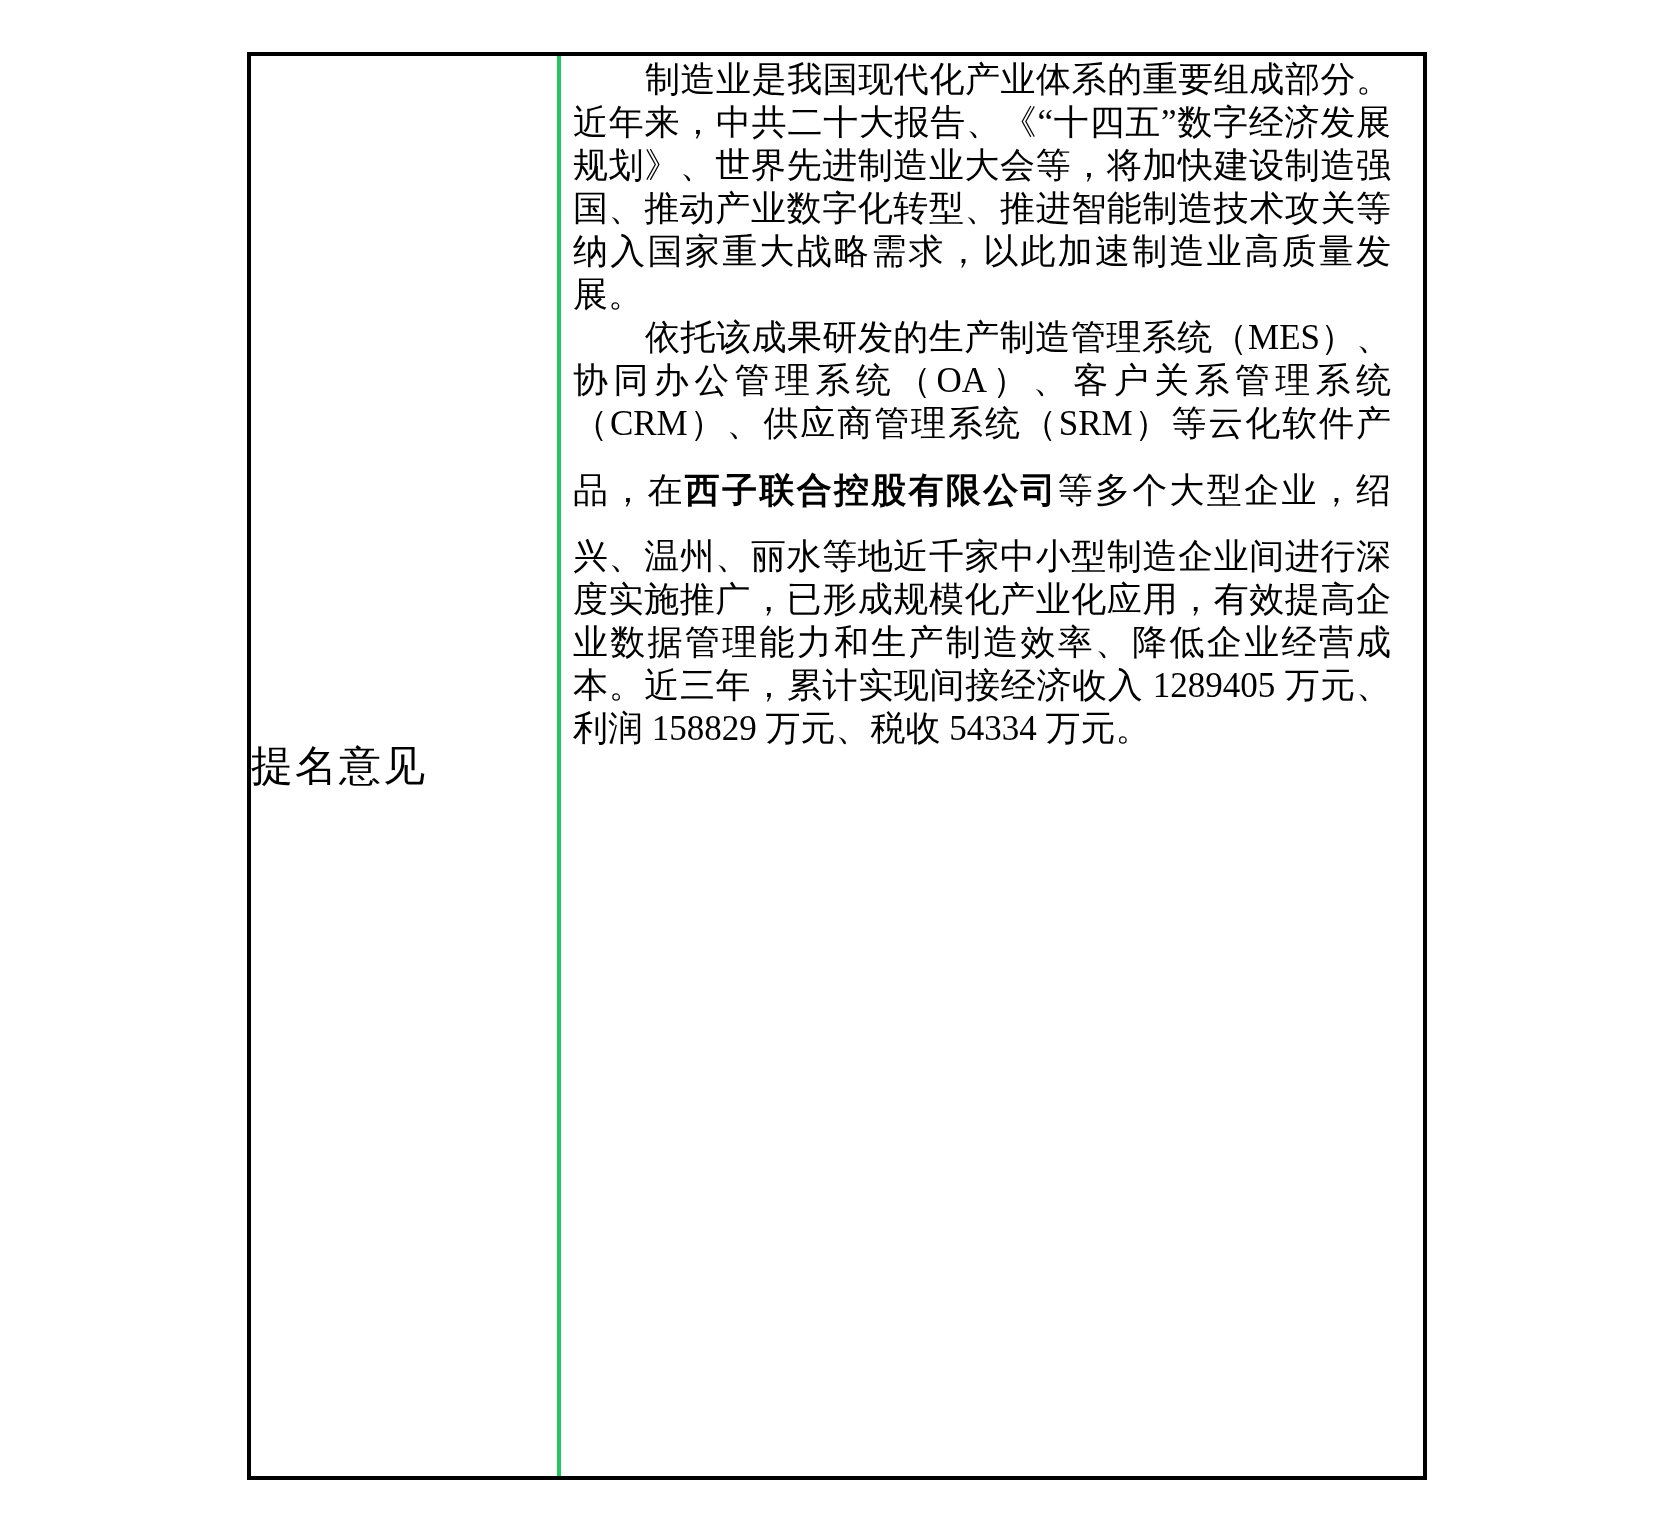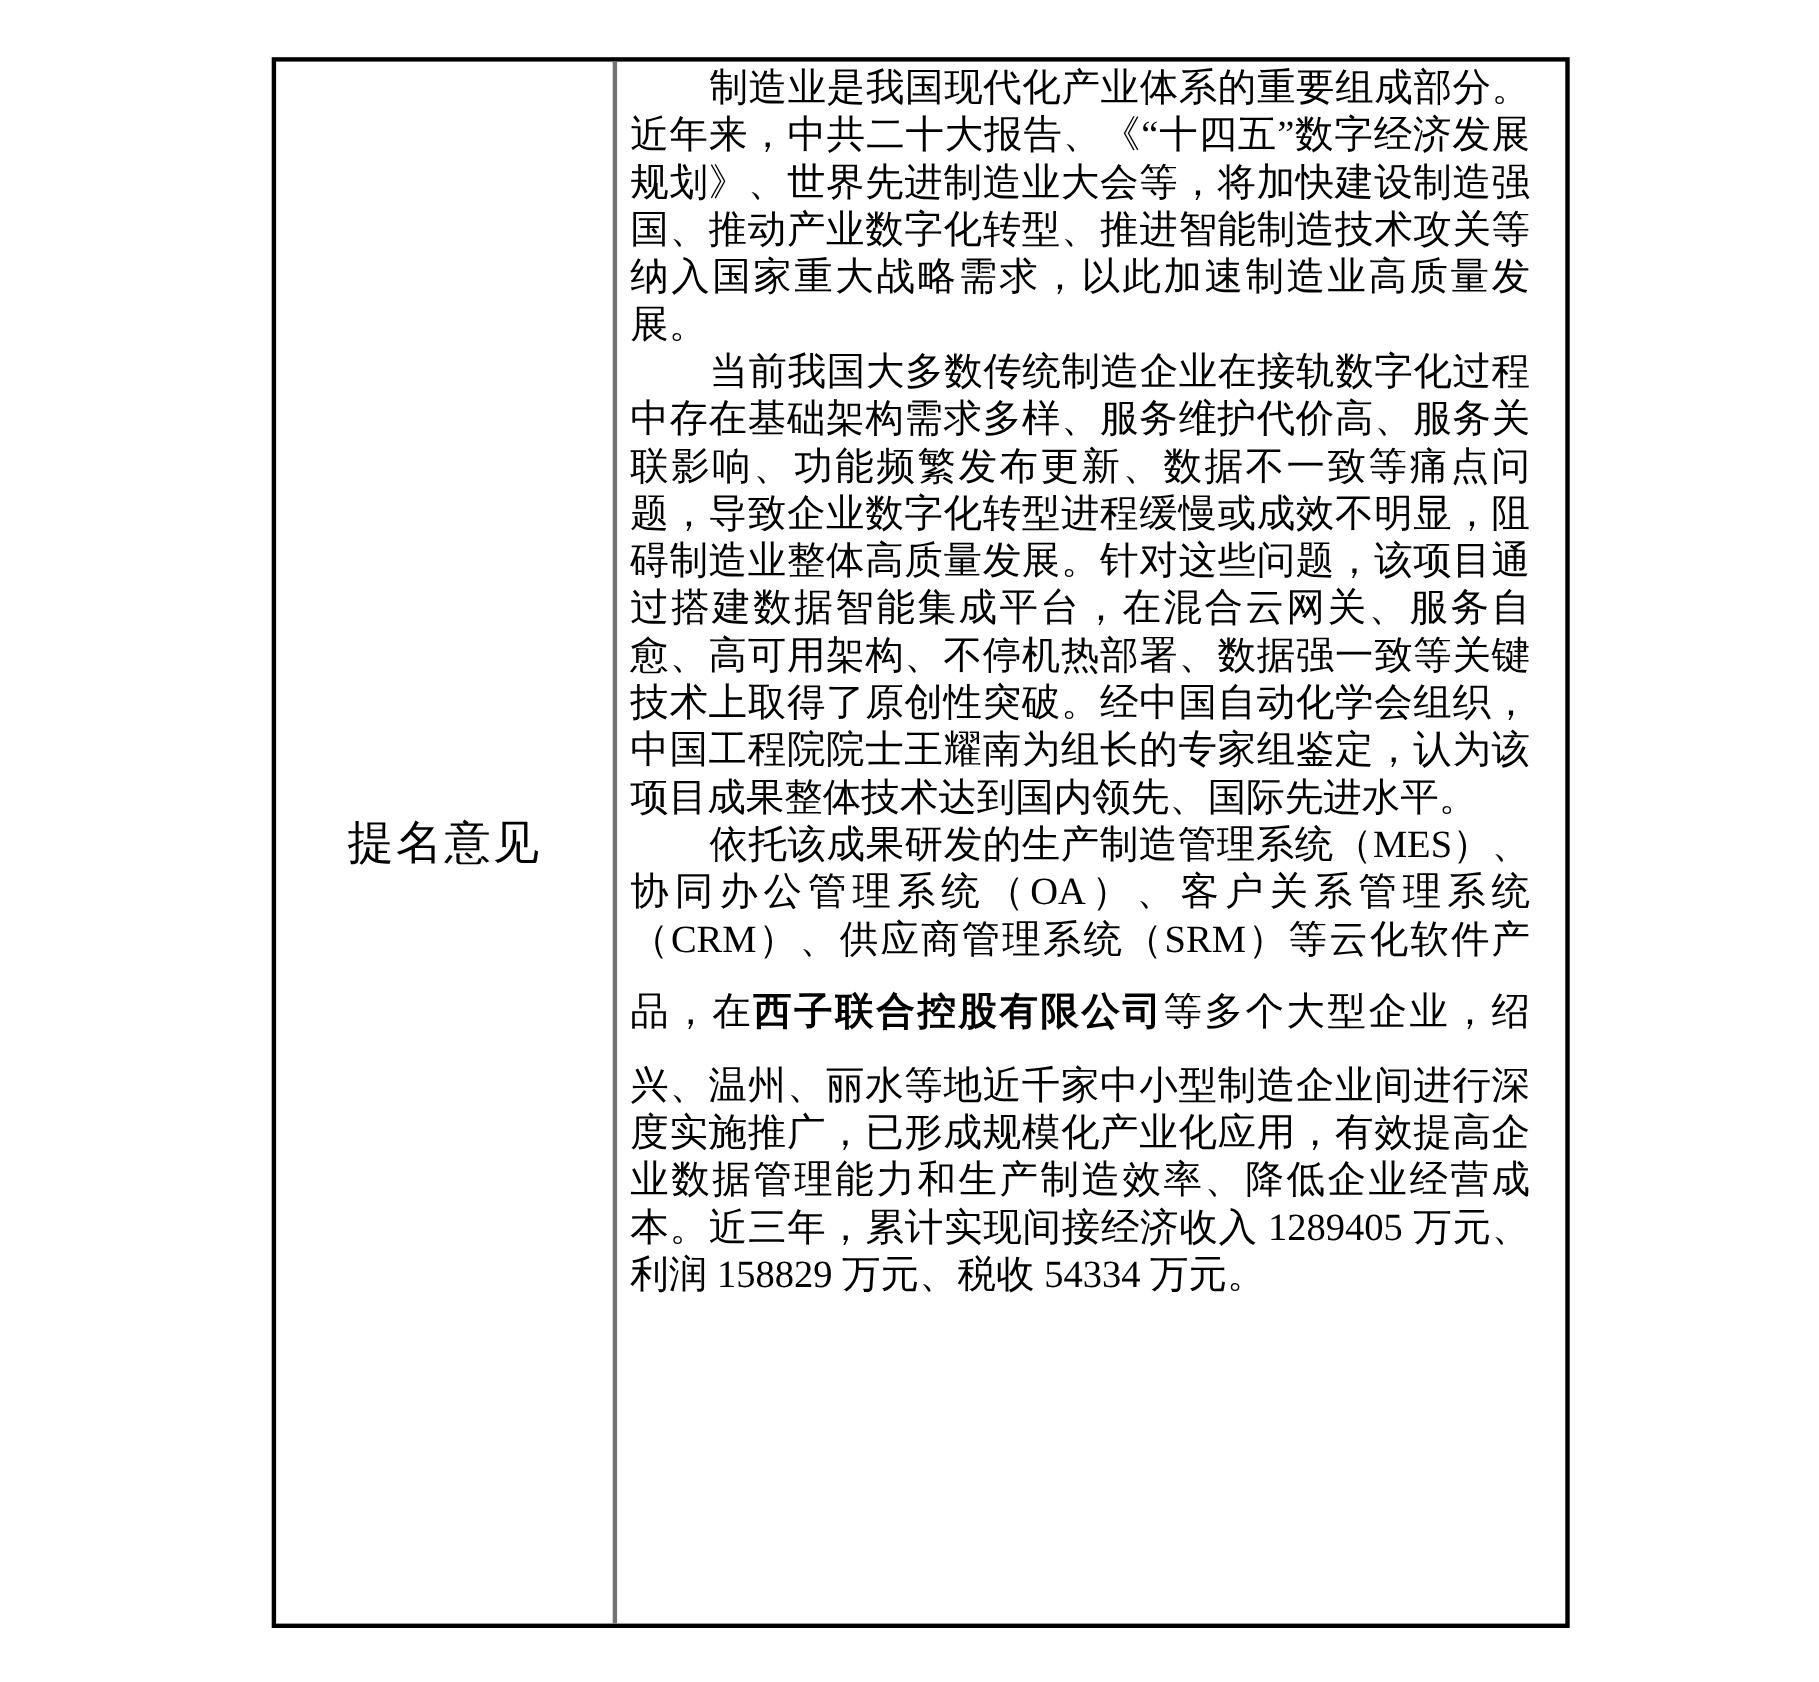--- a/index.html
+++ b/index.html
@@ -24,25 +24,24 @@
     height: 1428px;
     border: 4px solid #000000;
     box-sizing: border-box;
     display: flex;
     flex-direction: row;
     background: #ffffff;
   }
   .cell-label {
     width: 310px;
     flex: 0 0 310px;
-    border-right: 4px solid #737373;
+    border-right: 4px solid #22c55e;
     box-sizing: border-box;
     display: flex;
     align-items: center;
-    justify-content: center;
   }
   .cell-label .label {
     font-family: "Liberation Sans", "DejaVu Sans", sans-serif;
     font-size: 42px;
     font-weight: 500;
     letter-spacing: 2px;
     white-space: nowrap;
   }
   .cell-content {
     flex: 1 1 auto;
@@ -69,19 +68,18 @@
 <body>
 
 <div class="page">
   <div class="nomination-table">
     <div class="cell-label">
       <span class="label">提名意见</span>
     </div>
     <div class="cell-content">
       <div>
           <p class="para"><span>制造业是我国现代化产业体系的重要组成部分。近年来，中共二十大报告、《“十四五”数字经济发展规划》、世界先进制造业大会等，将加快建设制造强国、推动产业数字化转型、推进智能制造技术攻关等纳入国家重大战略需求，以此加速制造业高质量发展。</span></p>
-          <p class="para"><span>当前我国大多数传统制造企业在接轨数字化过程中存在基础架构需求多样、服务维护代价高、服务关联影响、功能频繁发布更新、数据不一致等痛点问题，导致企业数字化转型进程缓慢或成效不明显，阻碍制造业整体高质量发展。针对这些问题，该项目通过搭建数据智能集成平台，在混合云网关、服务自愈、高可用架构、不停机热部署、数据强一致等关键技术上取得了原创性突破。经中国自动化学会组织，中国工程院院士王耀南为组长的专家组鉴定，认为该项目成果整体技术达到国内领先、国际先进水平。</span></p>
           <p class="para"><span>依托该成果研发的生产制造管理系统（MES）、协同办公管理系统（OA）、客户关系管理系统（CRM）、供应商管理系统（SRM）等云化软件产品，在</span><span class="hei-bold">西子联合控股有限公司</span><span>等多个大型企业，绍兴、温州、丽水等地近千家中小型制造企业间进行深度实施推广，已形成规模化产业化应用，有效提高企业数据管理能力和生产制造效率、降低企业经营成本。近三年，累计实现间接经济收入 1289405 万元、利润 158829 万元、税收 54334 万元。</span></p>
         </div>
 
     </div>
   </div>
 </div>
 
 </body></html>

